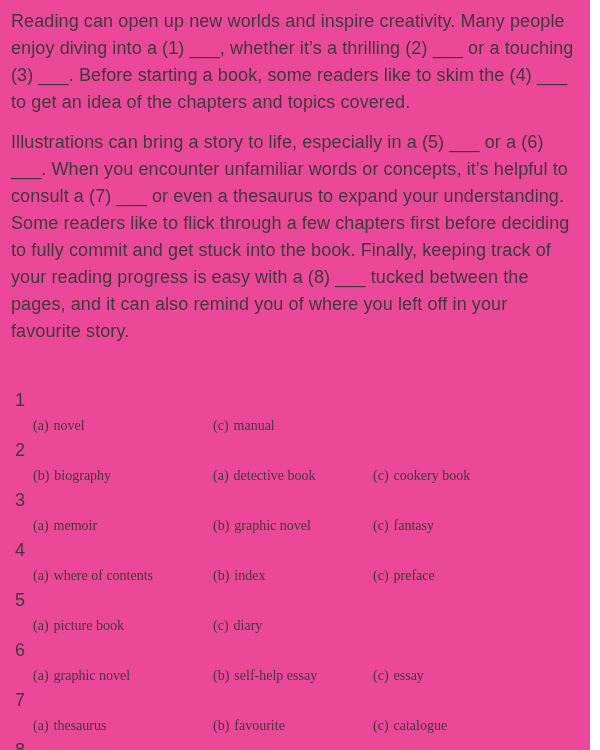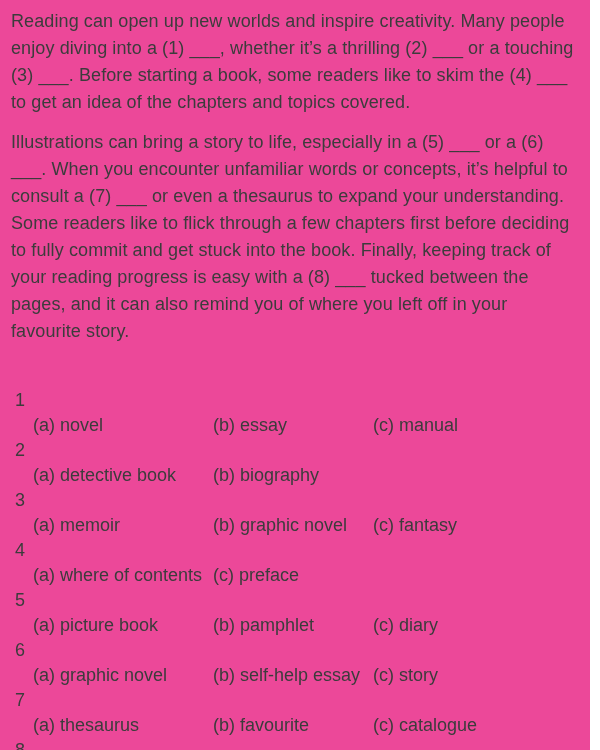--- a/index.html
+++ b/index.html
@@ -31,22 +31,23 @@
   }
   .q-number {
     font-size: 18px;
     line-height: 25px;
     padding-left: 4px;
   }
   .q-options {
     display: grid;
     grid-template-columns: 180px 160px auto;
     padding-left: 22px;
-    font-size: 18px;
+    font-size: 14px;
     line-height: 25px;
+    font-family: Liberation Serif, serif;
   }
   .opt {
     white-space: nowrap;
     cursor: default;
   }
   .opt-key {
     margin-right: 5px;
   }
 </style>
 </head>
@@ -58,65 +59,65 @@
     <p>Reading can open up new worlds and inspire creativity. Many people enjoy diving into a (1) ___, whether it’s a thrilling (2) ___ or a touching (3) ___. Before starting a book, some readers like to skim the (4) ___ to get an idea of the chapters and topics covered.</p>
     <p>Illustrations can bring a story to life, especially in a (5) ___ or a (6) ___. When you encounter unfamiliar words or concepts, it’s helpful to consult a (7) ___ or even a thesaurus to expand your understanding. Some readers like to flick through a few chapters first before deciding to fully commit and get stuck into the book. Finally, keeping track of your reading progress is easy with a (8) ___ tucked between the pages, and it can also remind you of where you left off in your favourite story.</p>
   </div>
 
   <div class="questions">
 
     <div class="question">
       <div class="q-number">1</div>
       <div class="q-options">
         <span class="opt"><span class="opt-key">(a)</span><span>novel</span></span>
-        <span class="opt"><span class="opt-key">(b)</span><span>essay</span></span>
         <span class="opt"><span class="opt-key">(c)</span><span>manual</span></span>
       </div>
     </div>
 
     <div class="question">
       <div class="q-number">2</div>
       <div class="q-options">
+        <span class="opt"><span class="opt-key">(b)</span><span>biography</span></span>
         <span class="opt"><span class="opt-key">(a)</span><span>detective book</span></span>
-        <span class="opt"><span class="opt-key">(b)</span><span>biography</span></span>
+        <span class="opt"><span class="opt-key">(c)</span><span>cookery book</span></span>
       </div>
     </div>
 
     <div class="question">
       <div class="q-number">3</div>
       <div class="q-options">
         <span class="opt"><span class="opt-key">(a)</span><span>memoir</span></span>
         <span class="opt"><span class="opt-key">(b)</span><span>graphic novel</span></span>
         <span class="opt"><span class="opt-key">(c)</span><span>fantasy</span></span>
       </div>
     </div>
 
     <div class="question">
       <div class="q-number">4</div>
       <div class="q-options">
         <span class="opt"><span class="opt-key">(a)</span><span>where of contents</span></span>
+        <span class="opt"><span class="opt-key">(b)</span><span>index</span></span>
         <span class="opt"><span class="opt-key">(c)</span><span>preface</span></span>
       </div>
     </div>
 
     <div class="question">
       <div class="q-number">5</div>
       <div class="q-options">
         <span class="opt"><span class="opt-key">(a)</span><span>picture book</span></span>
-        <span class="opt"><span class="opt-key">(b)</span><span>pamphlet</span></span>
         <span class="opt"><span class="opt-key">(c)</span><span>diary</span></span>
       </div>
     </div>
 
     <div class="question">
       <div class="q-number">6</div>
       <div class="q-options">
         <span class="opt"><span class="opt-key">(a)</span><span>graphic novel</span></span>
         <span class="opt"><span class="opt-key">(b)</span><span>self-help essay</span></span>
-        <span class="opt"><span class="opt-key">(c)</span><span>story</span></span>
+        <span class="opt"><span class="opt-key">(c)</span><span>essay</span></span>
       </div>
     </div>
 
     <div class="question">
       <div class="q-number">7</div>
       <div class="q-options">
         <span class="opt"><span class="opt-key">(a)</span><span>thesaurus</span></span>
         <span class="opt"><span class="opt-key">(b)</span><span>favourite</span></span>
         <span class="opt"><span class="opt-key">(c)</span><span>catalogue</span></span>
       </div>

